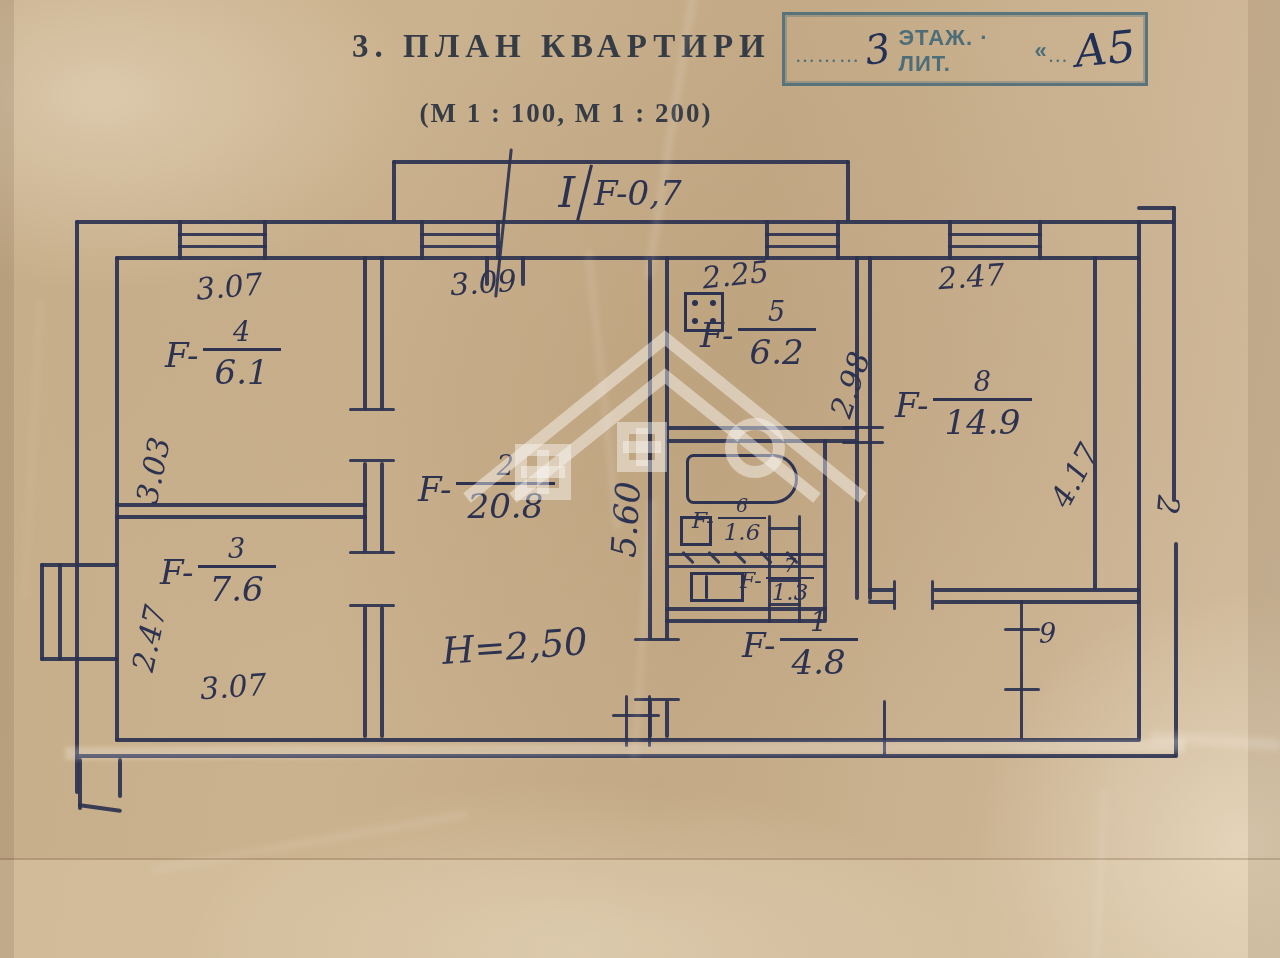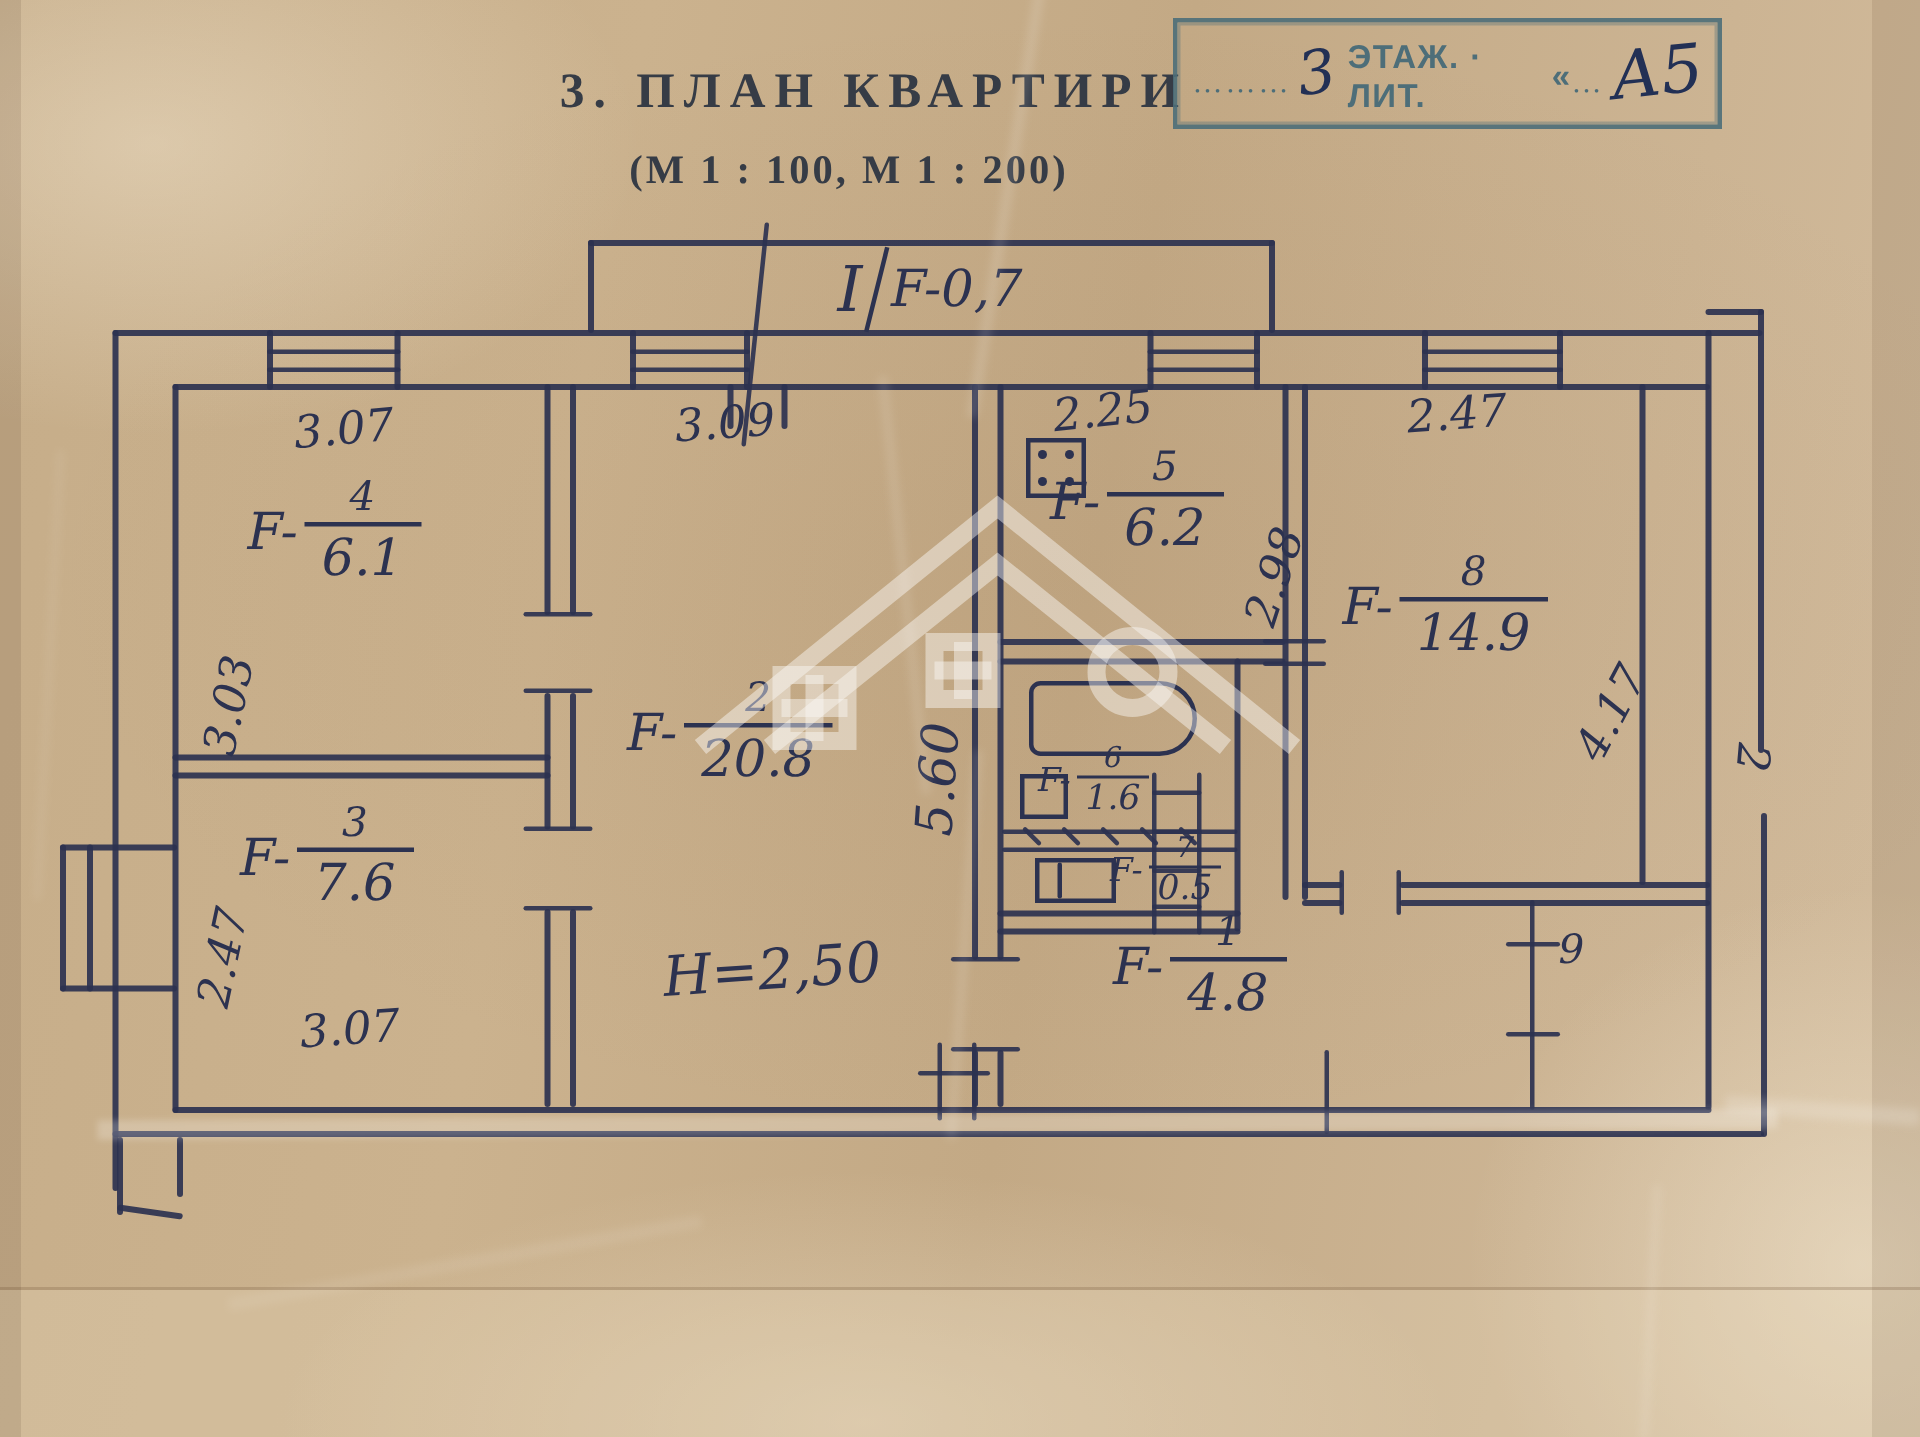--- a/index.html
+++ b/index.html
@@ -30,21 +30,21 @@
         font-family:"DejaVu Serif",serif;font-style:italic;z-index:3;}
   .fpre{font-size:34px;line-height:1;padding-top:20px;}
   .vcol{display:flex;flex-direction:column;align-items:center;margin-left:4px;}
   .fnum{font-size:27px;line-height:1;margin-bottom:3px;}
   .fval{font-size:34px;line-height:1;border-top:3px solid var(--ink);padding:4px 12px 0;}
   .frac.sm .fpre{font-size:22px;padding-top:14px;}
   .frac.sm .fnum{font-size:19px;margin-bottom:2px;}
   .frac.sm .fval{font-size:23px;border-top-width:2px;padding:2px 6px 0;}
   .frac.wide .fval{padding:4px 34px 0;}
   
-  .title{position:absolute;left:352px;top:43px;width:440px;text-align:right;
+  .title{position:absolute;left:352px;top:28px;width:440px;text-align:left;
          font-weight:bold;font-size:33px;letter-spacing:6px;color:var(--title);z-index:3;}
   .scale{position:absolute;left:408px;top:98px;width:316px;text-align:center;
          font-weight:bold;font-size:27px;letter-spacing:2px;color:var(--title);z-index:3;}
   .stampbox{position:absolute;left:782px;top:12px;width:366px;height:74px;
             border:3px solid rgba(77,110,121,.9);box-shadow:inset 0 0 0 2px rgba(77,110,121,.35);
             display:flex;align-items:center;padding:0 10px;box-sizing:border-box;z-index:3;}
   .stampdots{color:var(--stamp);font-size:20px;letter-spacing:2px;line-height:1;transform:translateY(6px);}
   .stamptext{color:var(--stamp);font-family:"Liberation Sans",sans-serif;font-weight:bold;
              font-size:22px;letter-spacing:1px;margin:0 4px;transform:translateY(2px);}
   .stamphw{font-family:"DejaVu Serif",serif;font-style:italic;color:#223055;line-height:1;}
@@ -236,21 +236,21 @@
     <span class="fpre">F-</span>
     <span class="vcol">
         <span class="fnum">6</span>
     <span class="fval">1.6</span>
       </span>
   </div>
   <div class="frac sm" style="left:740px;top:556px;">
     <span class="fpre">F-</span>
     <span class="vcol">
         <span class="fnum">7</span>
-    <span class="fval">0.5</span>
+    <span class="fval">1.3</span>
       </span>
   </div>
   <div class="frac" style="left:742px;top:608px;">
     <span class="fpre">F-</span>
     <span class="vcol">
         <span class="fnum">1</span>
     <span class="fval">4.8</span>
       </span>
   </div>
   <div class="frac" style="left:895px;top:368px;">

